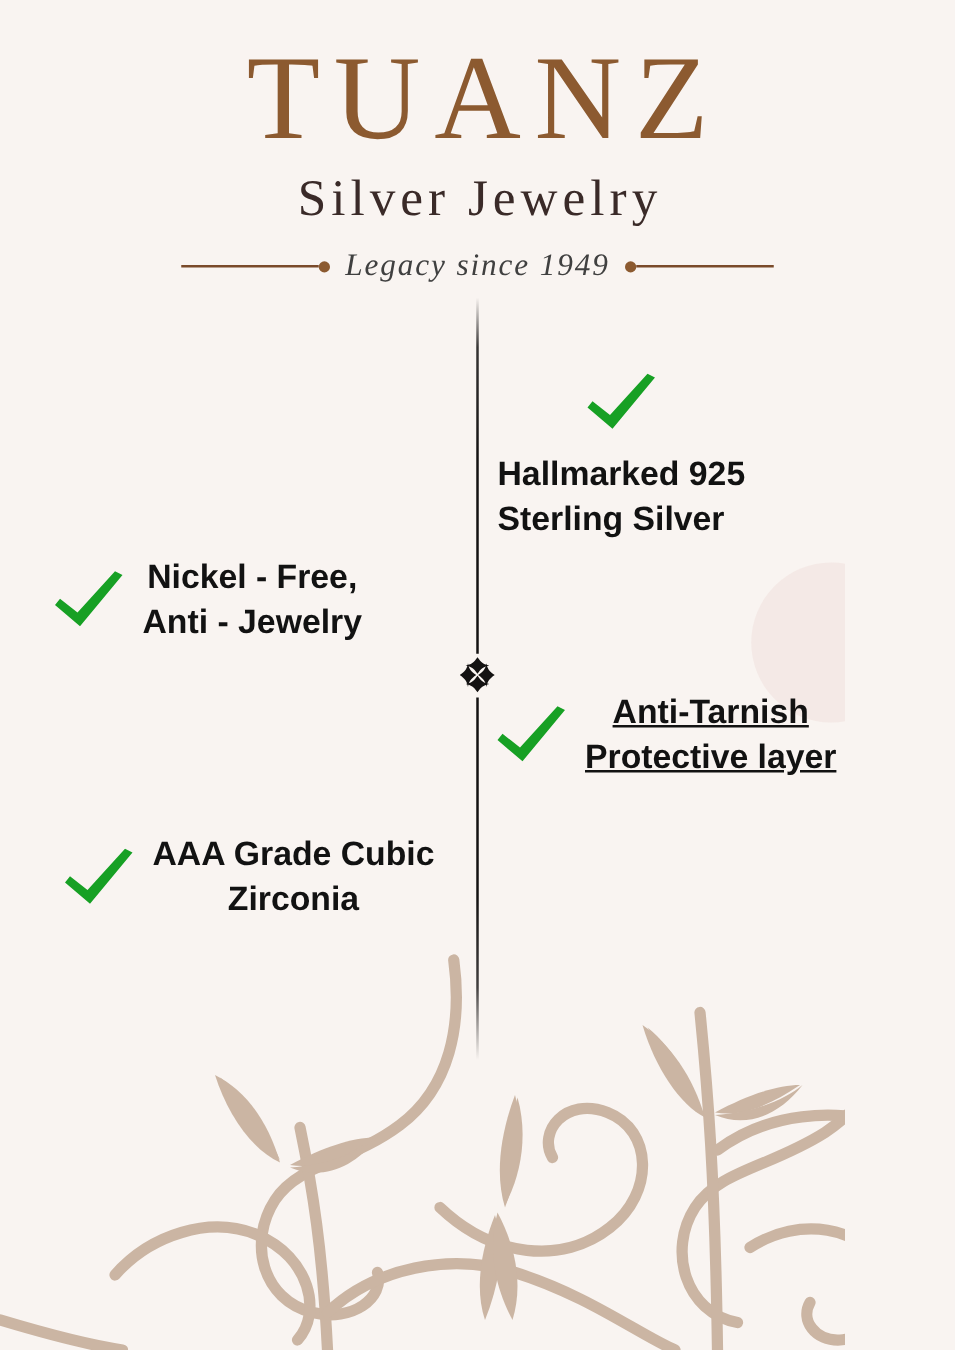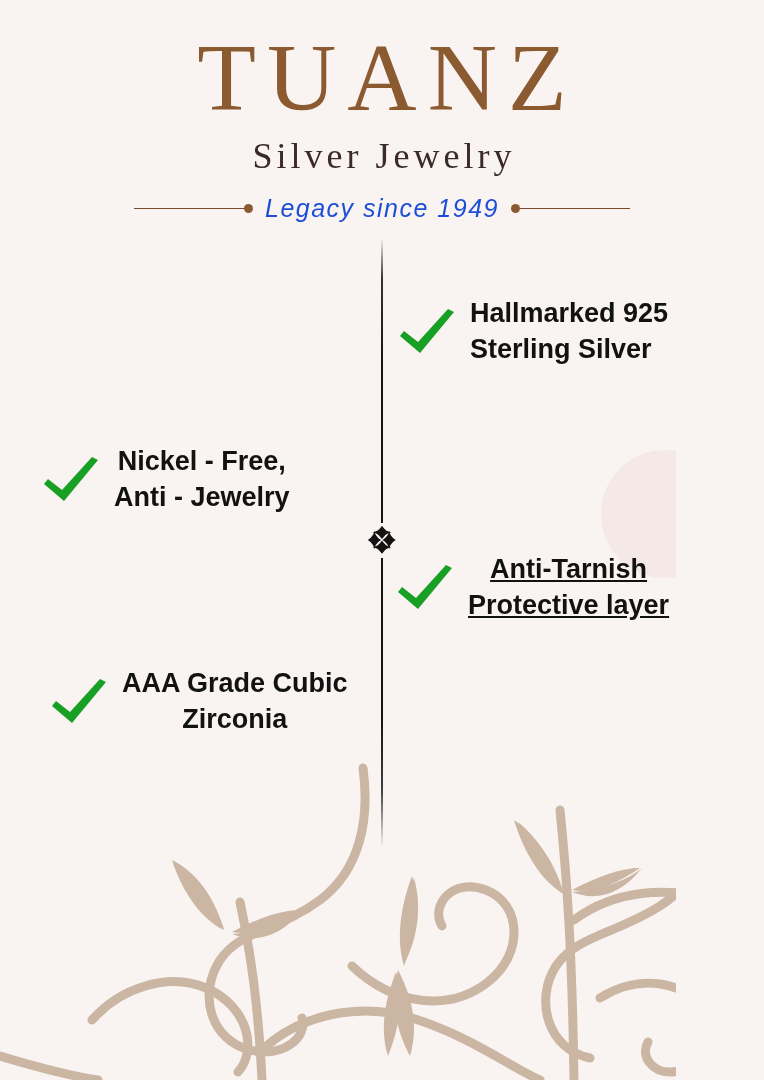--- a/index.html
+++ b/index.html
@@ -51,21 +51,21 @@
     line-height: 1.0;
     letter-spacing: 11px;
     text-indent: 11px;
     color: #8c5a30;
     font-weight: 400;
   }
   .brand-sub {
     margin: 0;
     padding-top: 12px;
     font-family: "Liberation Serif", "DejaVu Serif", serif;
-    font-size: 36px;
+    font-size: 41px;
     line-height: 1.0;
     letter-spacing: 4px;
     text-indent: 4px;
     color: #3a2a28;
     font-weight: 400;
   }
 
   .tagline-row {
     margin-top: 20px;
     display: flex;
@@ -79,25 +79,25 @@
     background: #7a4a2a;
   }
   .tag-dot {
     width: 9px;
     height: 9px;
     border-radius: 50%;
     background: #8c5a30;
     flex: 0 0 auto;
   }
   .tagline-text {
-    font-family: Liberation Sans, sans-serif;
+    font-family: Liberation Serif, serif;
     font-style: italic;
     font-size: 25px;
     letter-spacing: 1.5px;
-    color: #1d4ed8;
+    color: #404040;
     padding: 0 12px;
     white-space: nowrap;
   }
 
   
   .divider-top {
     position: absolute;
     left: 382px;
     top: 238px;
     width: 2px;
@@ -148,21 +148,21 @@
     font-family: "Liberation Sans", sans-serif;
     font-weight: bold;
     font-size: 27px;
     line-height: 1.32;
     color: #121212;
     white-space: pre-line;
   }
   .feature-text.center { text-align: center; }
 
   
-  #feature-hallmark { left: 398px; top: 296px; }
+  #feature-hallmark { left: 398px; top: 296px; flex-direction: column; }
   #feature-hallmark .feature-text { text-align: left; }
 
   #feature-nickel   { left: 42px;  top: 444px; }
   #feature-nickel .feature-text { text-align: center; }
 
   #feature-tarnish  { left: 396px; top: 552px; }
   #feature-tarnish .feature-text { text-align: center; text-decoration: underline; }
 
   #feature-zirconia { left: 50px;  top: 666px; }
   #feature-zirconia .feature-text { text-align: center; }

